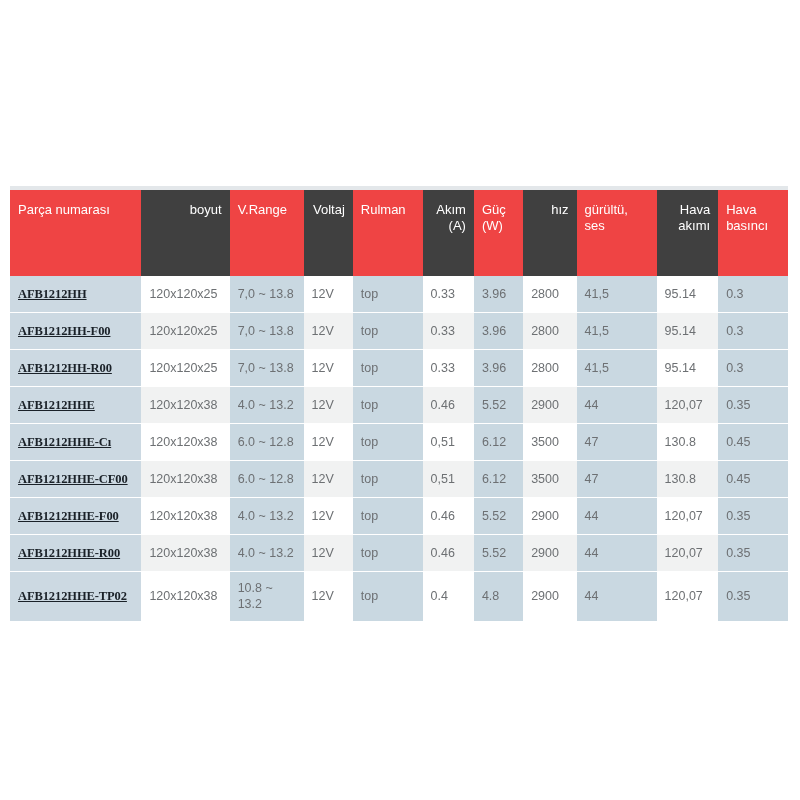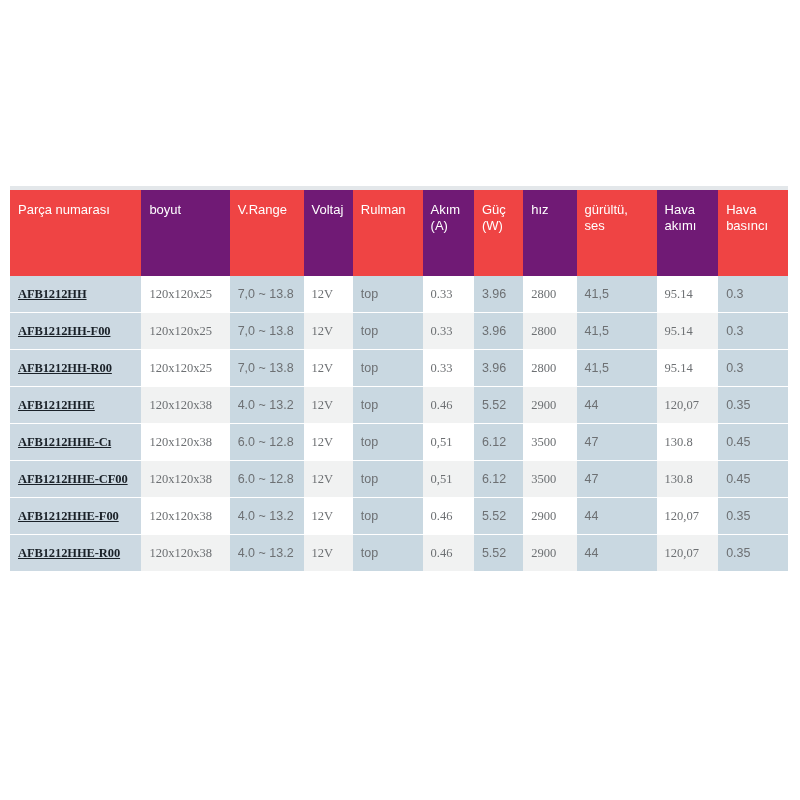--- a/index.html
+++ b/index.html
@@ -43,37 +43,38 @@
     text-align: left;
     vertical-align: top;
     padding: 12px 8px 12px 8px;
     height: 62px;
     line-height: 1.25;
     font-size: 13px;
     border: none;
   }
   
   table.spec-table thead th.alt {
-    background: #701a75;
+    background: #404040;
+    text-align: right;
   }
 
   table.spec-table tbody td {
     padding: 8px 8px;
     color: #6d7073;
     font-size: 12.5px;
     line-height: 1.3;
     vertical-align: middle;
     border: none;
     background: #ffffff;
     height: 20px;
   }
 
   
   table.spec-table tbody td.tint { background: #c9d8e1; }
-  table.spec-table tbody td.plain { background: #ffffff; font-family: Liberation Serif, serif; }
+  table.spec-table tbody td.plain { background: #ffffff; }
 
   
   table.spec-table tbody tr.odd td.tint  { background: #c9d8e1; }
   table.spec-table tbody tr.odd td.plain { background: #ffffff; }
   table.spec-table tbody tr.even td.tint  { background: #c9d8e1; }
   table.spec-table tbody tr.even td.plain { background: #f1f2f2; }
 
   
   table.spec-table tbody td.partcol {
     background: #ccd9e2;
@@ -233,15 +234,28 @@
           <td class="tint">4.0 ~ 13.2</td>
           <td class="plain">12V</td>
           <td class="tint">top</td>
           <td class="plain">0.46</td>
           <td class="tint">5.52</td>
           <td class="plain">2900</td>
           <td class="tint">44</td>
           <td class="plain">120,07</td>
           <td class="tint">0.35</td>
         </tr>
+        <tr class="odd">
+          <td class="partcol"><span class="partlink">AFB1212HHE-TP02</span></td>
+          <td class="plain">120x120x38</td>
+          <td class="tint">10.8 ~ 13.2</td>
+          <td class="plain">12V</td>
+          <td class="tint">top</td>
+          <td class="plain">0.4</td>
+          <td class="tint">4.8</td>
+          <td class="plain">2900</td>
+          <td class="tint">44</td>
+          <td class="plain">120,07</td>
+          <td class="tint">0.35</td>
+        </tr>
       </tbody>
   </table>
 </div>
 
 </body></html>

